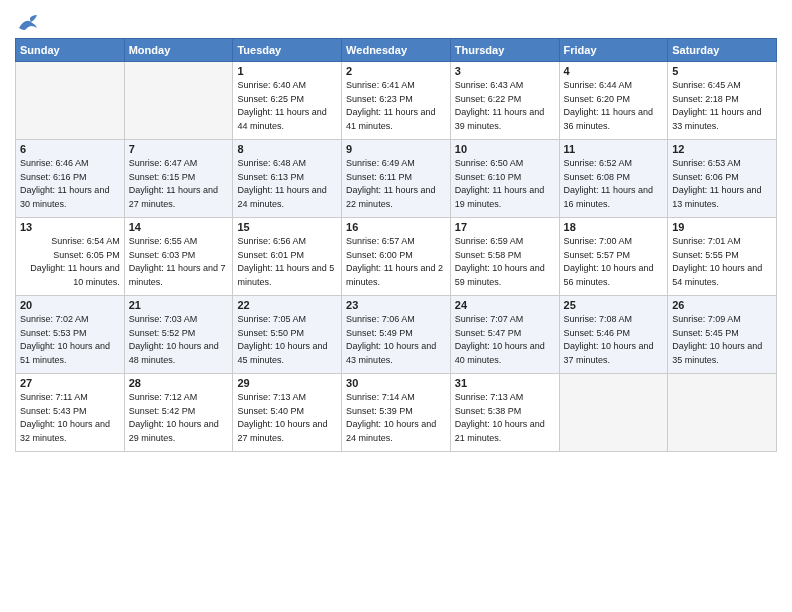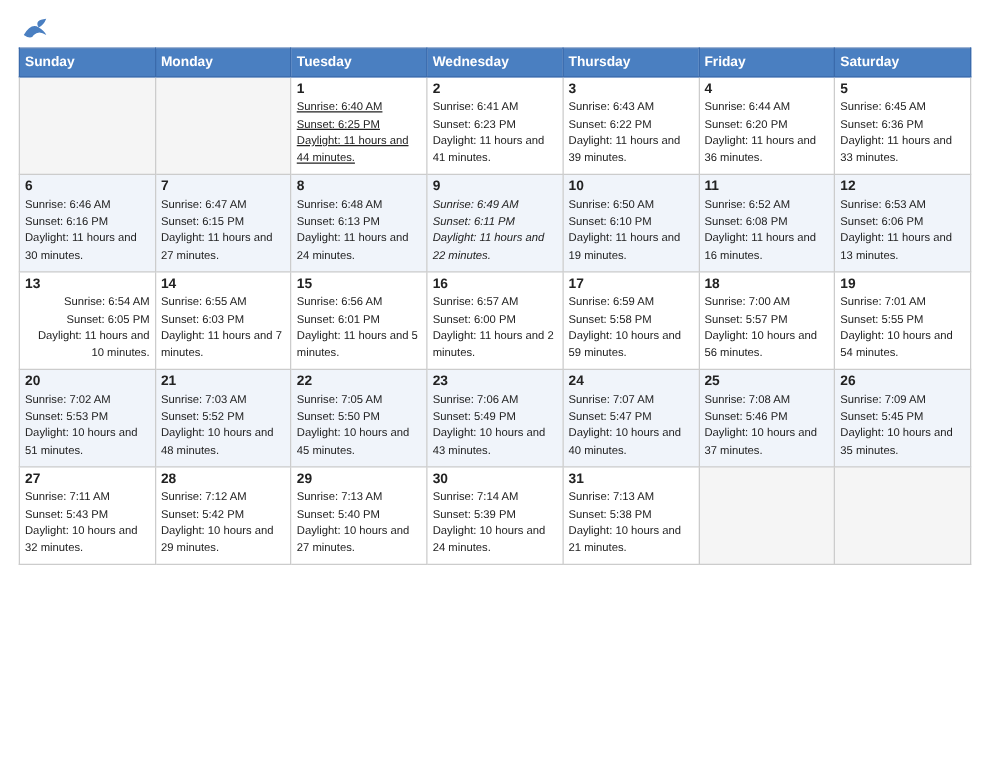--- a/index.html
+++ b/index.html
@@ -139,21 +139,21 @@
           <th>Friday</th>
           <th>Saturday</th>
         </tr>
     </thead>
     <tbody id="calendar-body">
     <tr class="row-bg-white">
           <td class="empty"></td>
           <td class="empty"></td>
           <td>
             <span class="day-number">1</span>
-            <div class="day-info" style="white-space: pre-line; text-decoration: underline;">Sunrise: 6:40 AM
+            <div class="day-info" style="white-space: pre-line;">Sunrise: 6:40 AM
 Sunset: 6:25 PM
 Daylight: 11 hours and 44 minutes.</div>
           </td>
           <td>
             <span class="day-number">2</span>
             <div class="day-info" style="white-space: pre-line;">Sunrise: 6:41 AM
 Sunset: 6:23 PM
 Daylight: 11 hours and 41 minutes.</div>
           </td>
           <td>
@@ -164,21 +164,21 @@
           </td>
           <td>
             <span class="day-number">4</span>
             <div class="day-info" style="white-space: pre-line;">Sunrise: 6:44 AM
 Sunset: 6:20 PM
 Daylight: 11 hours and 36 minutes.</div>
           </td>
           <td>
             <span class="day-number">5</span>
             <div class="day-info" style="white-space: pre-line;">Sunrise: 6:45 AM
-Sunset: 6:36 PM
+Sunset: 2:18 PM
 Daylight: 11 hours and 33 minutes.</div>
           </td>
         </tr>
         <tr class="row-bg-light">
           <td>
             <span class="day-number">6</span>
             <div class="day-info" style="white-space: pre-line;">Sunrise: 6:46 AM
 Sunset: 6:16 PM
 Daylight: 11 hours and 30 minutes.</div>
           </td>
@@ -189,21 +189,21 @@
 Daylight: 11 hours and 27 minutes.</div>
           </td>
           <td>
             <span class="day-number">8</span>
             <div class="day-info" style="white-space: pre-line;">Sunrise: 6:48 AM
 Sunset: 6:13 PM
 Daylight: 11 hours and 24 minutes.</div>
           </td>
           <td>
             <span class="day-number">9</span>
-            <div class="day-info" style="white-space: pre-line; font-style: italic;">Sunrise: 6:49 AM
+            <div class="day-info" style="white-space: pre-line;">Sunrise: 6:49 AM
 Sunset: 6:11 PM
 Daylight: 11 hours and 22 minutes.</div>
           </td>
           <td>
             <span class="day-number">10</span>
             <div class="day-info" style="white-space: pre-line;">Sunrise: 6:50 AM
 Sunset: 6:10 PM
 Daylight: 11 hours and 19 minutes.</div>
           </td>
           <td>

